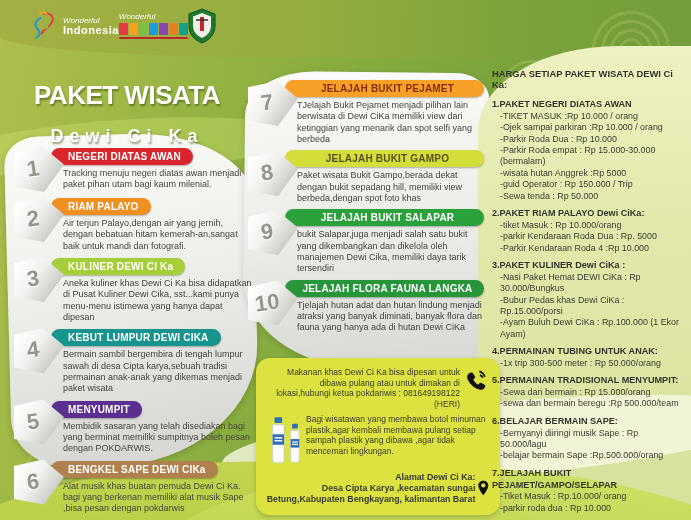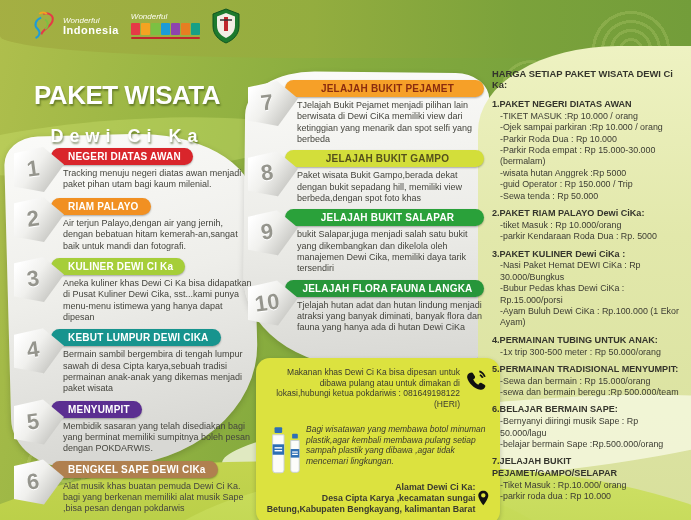--- a/index.html
+++ b/index.html
@@ -27,21 +27,21 @@
     background:rgba(246,249,226,.8);border-radius:50%;transform:rotate(-5deg);}
   .wave-a{position:absolute;left:-130px;bottom:-92px;width:720px;height:150px;
     background:linear-gradient(180deg,#c3d44f,#adc83e);
     border-radius:50% 50% 0 0 / 100% 100% 0 0;transform:rotate(-2deg);}
   .wave-b{position:absolute;right:-150px;bottom:-98px;width:720px;height:150px;
     background:linear-gradient(180deg,#cde061,#b8cf47);
     border-radius:50% 50% 0 0 / 100% 100% 0 0;transform:rotate(2.5deg);opacity:.95;}
   .swirl{position:absolute;border-radius:50%;
     background:repeating-radial-gradient(circle,rgba(255,255,170,.14) 0 3px,transparent 3px 9px);}
   
-  .logos{position:absolute;left:30px;top:8px;display:flex;gap:12px;align-items:center;z-index:7;}
+  .logos{position:absolute;left:30px;top:8px;display:flex;gap:0;align-items:center;z-index:7;}
   .logo{display:flex;gap:5px;align-items:center;}
   .logo-text{display:flex;flex-direction:column;line-height:1;}
   .logo-script{font-style:italic;font-size:8px;color:#fdfdf3;}
   .logo-word{font-weight:bold;font-size:11px;color:#ffffff;letter-spacing:.5px;}
   .color-blocks{display:flex;gap:1px;margin-top:2px;}
   .color-blocks span{width:9px;height:12px;border-radius:1px;display:block;}
   .tagline-bar{height:2px;background:#c0272d;margin-top:2px;border-radius:1px;}
   
   .title-wrap{position:absolute;left:24px;top:80px;width:206px;z-index:6;text-align:center;}
   .title-main{font-size:26px;font-weight:bold;color:#ffffff;letter-spacing:-.5px;
@@ -65,21 +65,21 @@
     padding:3px 12px 3px 17px;border-radius:13px;font-size:10px;font-weight:bold;
     letter-spacing:.2px;box-shadow:0 1px 2px rgba(0,0,0,.3);white-space:nowrap;}
   .pkg-body{font-size:9px;color:#45453e;line-height:1.26;margin:3px 0 0 12px;}
   .list-mid .banner{display:block;text-align:center;padding:3px 10px 3px 16px;}
   
   .info-box{position:absolute;left:256px;top:358px;width:224px;z-index:6;
     border-radius:14px;padding:9px 10px 10px 10px;box-shadow:0 2px 5px rgba(0,0,0,.2);
     font-size:8.5px;color:#3a3a30;line-height:1.26;}
   .info-row{display:flex;gap:2px;align-items:flex-start;}
   .food-text{flex:1;text-align:right;}
-  .bottle-row{margin-top:14px;font-style:italic;}
+  .bottle-row{margin-top:4px;}
   .bottle-text{flex:1;text-align:left;}
   .addr-row{margin-top:6px;justify-content:flex-end;align-items:center;}
   .addr{text-align:right;font-weight:bold;font-size:8.8px;}
   
   .price-content{position:absolute;left:492px;top:68px;width:192px;z-index:6;}
   .price-title{font-size:9.4px;font-weight:bold;color:#34342c;margin-bottom:9px;}
   .price-section{margin-bottom:6px;}
   .price-heading{font-size:9.1px;font-weight:bold;color:#34342c;line-height:1.3;}
   .price-line{font-size:8.9px;color:#3c3c33;padding-left:8px;line-height:1.28;}
 </style>
@@ -287,20 +287,21 @@
       <div class="price-line">-Parkir Roda empat : Rp 15.000-30.000 (bermalam)</div>
       <div class="price-line">-wisata hutan Anggrek :Rp 5000</div>
       <div class="price-line">-guid Operator : Rp 150.000 / Trip</div>
       <div class="price-line">-Sewa tenda : Rp 50.000</div>
     </div>
 
     <div class="price-section">
       <div class="price-heading">2.PAKET RIAM PALAYO Dewi CiKa:</div>
       <div class="price-line">-tiket Masuk : Rp 10.000/orang</div>
       <div class="price-line">-parkir Kendaraan Roda Dua : Rp. 5000</div>
+      <div class="price-line">-Parkir Kendaraan Roda 4 :Rp 10.000</div>
     </div>
 
     <div class="price-section">
       <div class="price-heading">3.PAKET KULINER Dewi CiKa :</div>
       <div class="price-line">-Nasi Paket Hemat DEWI CiKa : Rp 30.000/Bungkus</div>
       <div class="price-line">-Bubur Pedas khas Dewi CiKa : Rp.15.000/porsi</div>
       <div class="price-line">-Ayam Buluh Dewi CiKa : Rp.100.000 (1 Ekor Ayam)</div>
     </div>
 
     <div class="price-section">

